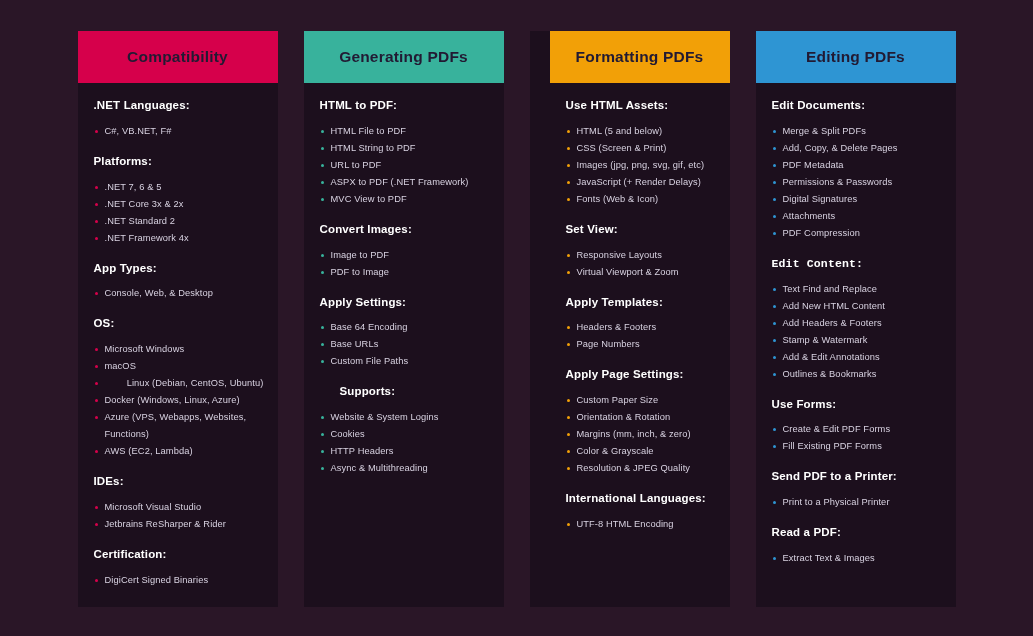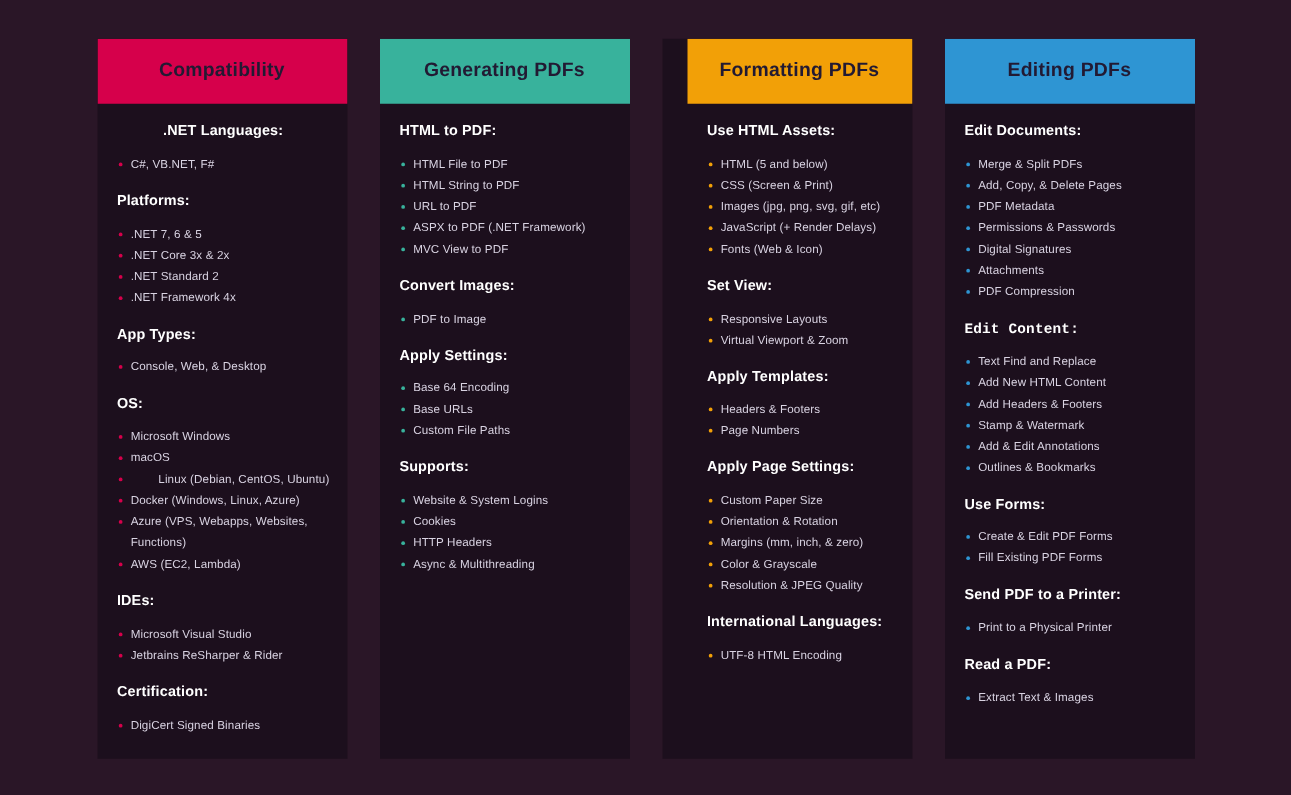--- a/index.html
+++ b/index.html
@@ -91,21 +91,21 @@
 </head>
 <body>
 
 <div class="board">
     <div class="card" style="background: rgb(28, 15, 29);">
       <div class="card-header" style="background: rgb(214, 0, 75); color: rgb(34, 26, 51);">
         <span>Compatibility</span>
       </div>
       <div class="card-body">
         <div class="section">
-          <div class="section-title" style="color: rgb(255, 255, 255); text-align: center;">.NET Languages:</div>
+          <div class="section-title" style="color: rgb(255, 255, 255);">.NET Languages:</div>
           <ul class="items">
             <li class="item" style="color: rgb(217, 211, 226);"><span class="dot" style="background: rgb(214, 0, 75);"></span><span class="txt">C#, VB.NET, F#</span></li>
           </ul>
         </div>
         <div class="section">
           <div class="section-title" style="color: rgb(255, 255, 255);">Platforms:</div>
           <ul class="items">
             <li class="item" style="color: rgb(217, 211, 226);"><span class="dot" style="background: rgb(214, 0, 75);"></span><span class="txt">.NET 7, 6 &amp; 5</span></li>
             <li class="item" style="color: rgb(217, 211, 226);"><span class="dot" style="background: rgb(214, 0, 75);"></span><span class="txt">.NET Core 3x &amp; 2x</span></li>
             <li class="item" style="color: rgb(217, 211, 226);"><span class="dot" style="background: rgb(214, 0, 75);"></span><span class="txt">.NET Standard 2</span></li>
@@ -155,33 +155,34 @@
             <li class="item" style="color: rgb(217, 211, 226);"><span class="dot" style="background: rgb(56, 178, 156);"></span><span class="txt">HTML File to PDF</span></li>
             <li class="item" style="color: rgb(217, 211, 226);"><span class="dot" style="background: rgb(56, 178, 156);"></span><span class="txt">HTML String to PDF</span></li>
             <li class="item" style="color: rgb(217, 211, 226);"><span class="dot" style="background: rgb(56, 178, 156);"></span><span class="txt">URL to PDF</span></li>
             <li class="item" style="color: rgb(217, 211, 226);"><span class="dot" style="background: rgb(56, 178, 156);"></span><span class="txt">ASPX to PDF (.NET Framework)</span></li>
             <li class="item" style="color: rgb(217, 211, 226);"><span class="dot" style="background: rgb(56, 178, 156);"></span><span class="txt">MVC View to PDF</span></li>
           </ul>
         </div>
         <div class="section">
           <div class="section-title" style="color: rgb(255, 255, 255);">Convert Images:</div>
           <ul class="items">
+            <li class="item" style="color: rgb(217, 211, 226);"><span class="dot" style="background: rgb(56, 178, 156);"></span><span class="txt">Image to PDF</span></li>
             <li class="item" style="color: rgb(217, 211, 226);"><span class="dot" style="background: rgb(56, 178, 156);"></span><span class="txt">PDF to Image</span></li>
           </ul>
         </div>
         <div class="section">
           <div class="section-title" style="color: rgb(255, 255, 255);">Apply Settings:</div>
           <ul class="items">
             <li class="item" style="color: rgb(217, 211, 226);"><span class="dot" style="background: rgb(56, 178, 156);"></span><span class="txt">Base 64 Encoding</span></li>
             <li class="item" style="color: rgb(217, 211, 226);"><span class="dot" style="background: rgb(56, 178, 156);"></span><span class="txt">Base URLs</span></li>
             <li class="item" style="color: rgb(217, 211, 226);"><span class="dot" style="background: rgb(56, 178, 156);"></span><span class="txt">Custom File Paths</span></li>
           </ul>
         </div>
         <div class="section">
-          <div class="section-title" style="color: rgb(255, 255, 255);">Supports:</div>
+          <div class="section-title" style="color: rgb(255, 255, 255); margin-left: 20px;">Supports:</div>
           <ul class="items">
             <li class="item" style="color: rgb(217, 211, 226);"><span class="dot" style="background: rgb(56, 178, 156);"></span><span class="txt">Website &amp; System Logins</span></li>
             <li class="item" style="color: rgb(217, 211, 226);"><span class="dot" style="background: rgb(56, 178, 156);"></span><span class="txt">Cookies</span></li>
             <li class="item" style="color: rgb(217, 211, 226);"><span class="dot" style="background: rgb(56, 178, 156);"></span><span class="txt">HTTP Headers</span></li>
             <li class="item" style="color: rgb(217, 211, 226);"><span class="dot" style="background: rgb(56, 178, 156);"></span><span class="txt">Async &amp; Multithreading</span></li>
           </ul>
         </div>
       </div>
     </div>
     <div class="card" style="background: rgb(28, 15, 29); padding-left: 20px;">

